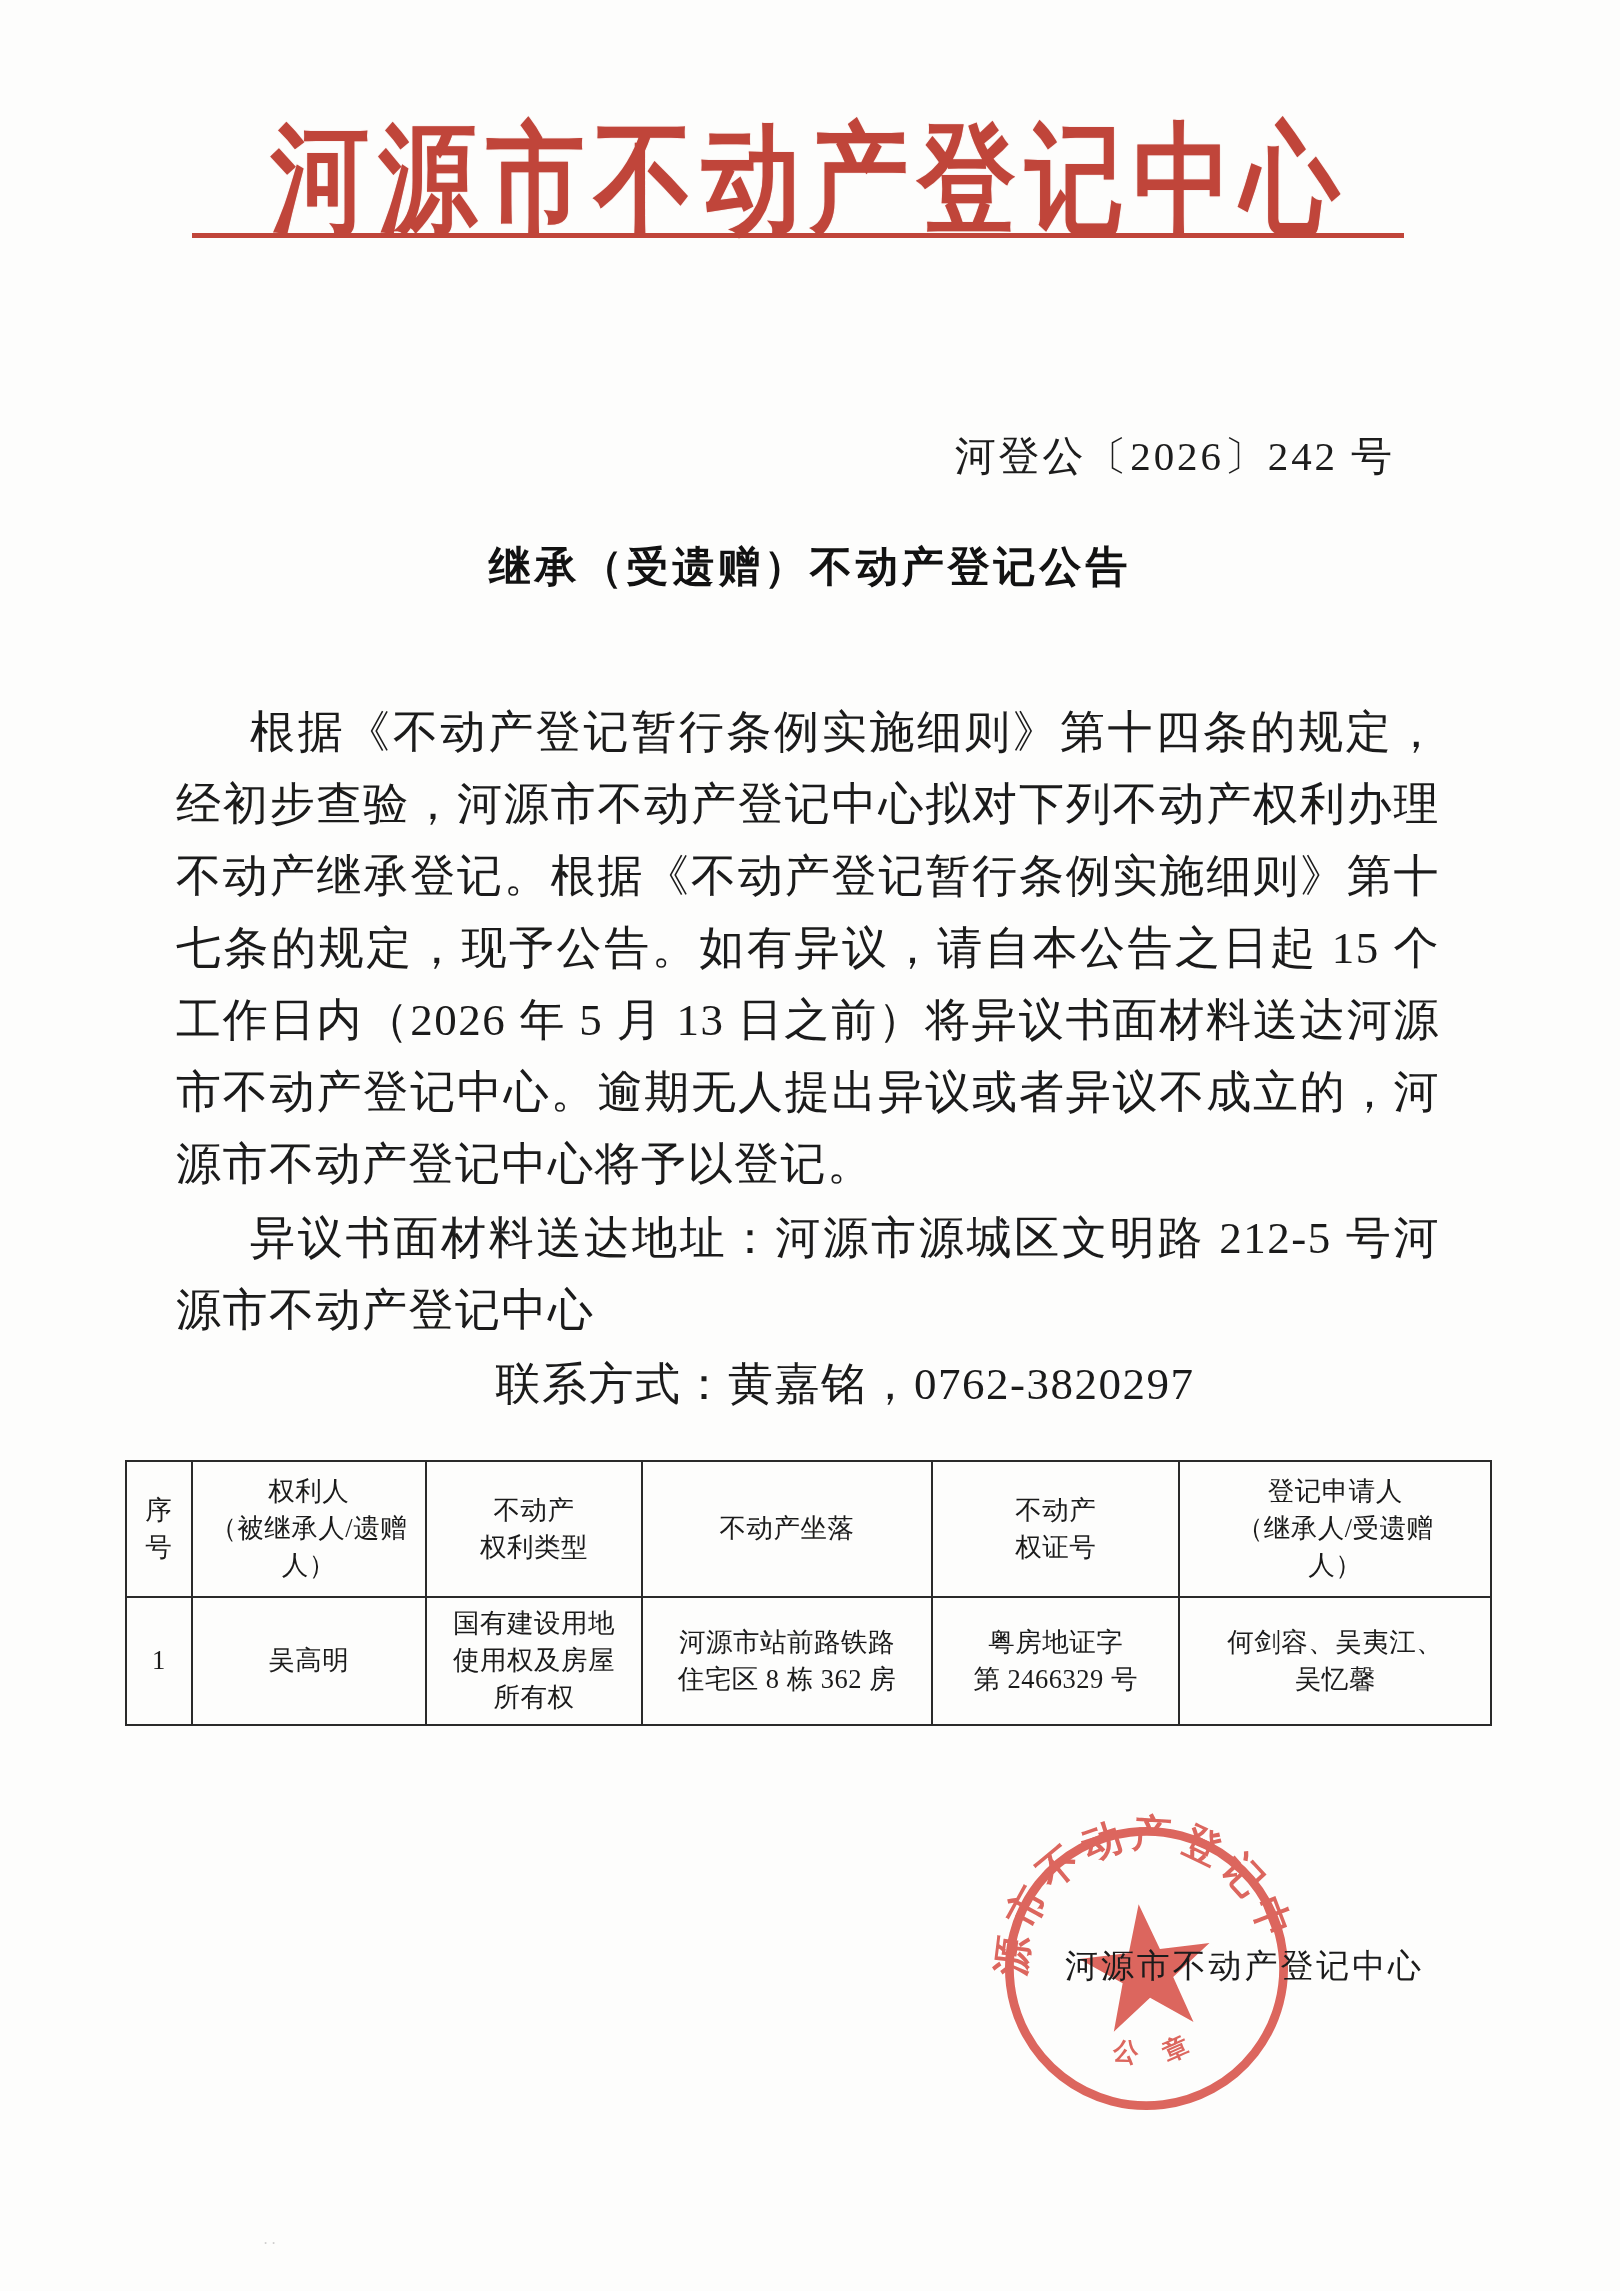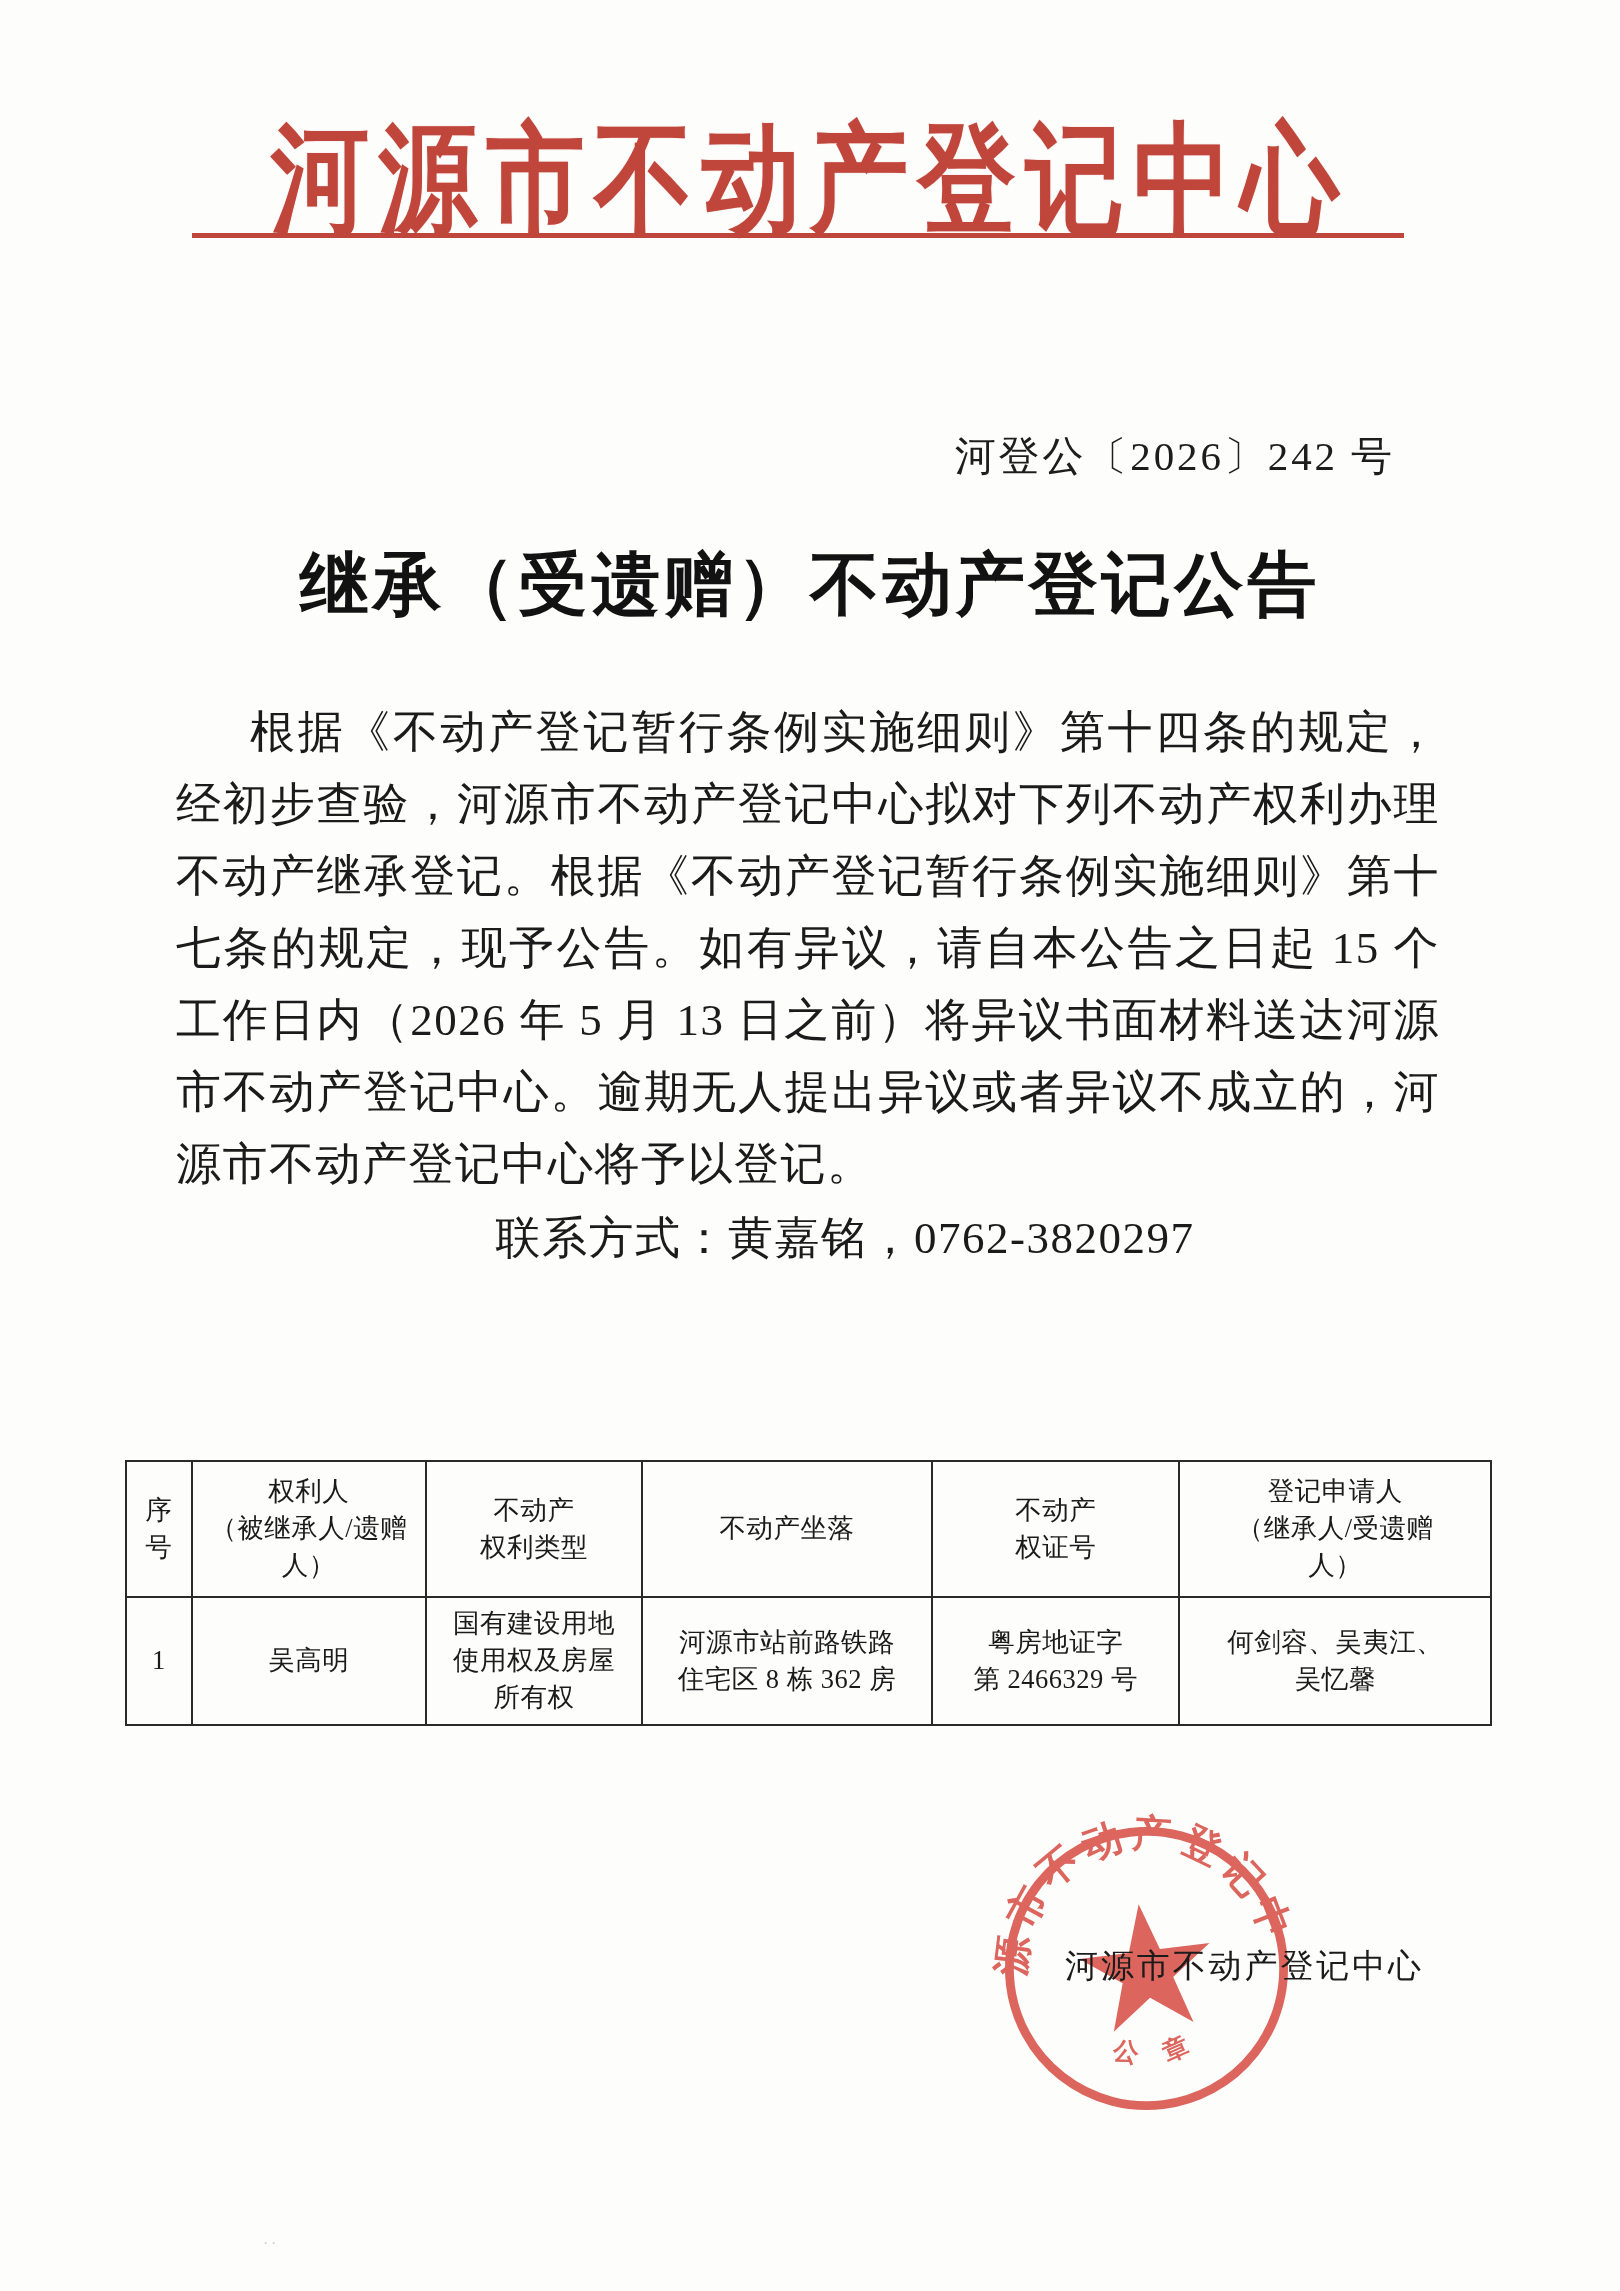--- a/index.html
+++ b/index.html
@@ -61,21 +61,21 @@
     white-space: nowrap;
   }
 
   
   .doc-title {
     position: absolute;
     left: 0;
     top: 539px;
     width: 100%;
     text-align: center;
-    font-size: 69px;
+    font-size: 42px;
     font-weight: bold;
     letter-spacing: 3.9px;
     color: #121212;
   }
 
   
   .body-block {
     position: absolute;
     left: 176px;
     top: 696px;
@@ -175,20 +175,21 @@
     <div class="letterhead-title">河源市不动产登记中心</div>
   </div>
   <div class="letterhead-rule"></div>
 
   <div class="doc-number">河登公〔2026〕242 号</div>
 
   <div class="doc-title">继承（受遗赠）不动产登记公告</div>
 
   <div class="body-block">
     <p class="para">根据《不动产登记暂行条例实施细则》第十四条的规定，经初步查验，河源市不动产登记中心拟对下列不动产权利办理不动产继承登记。根据《不动产登记暂行条例实施细则》第十七条的规定，现予公告。如有异议，请自本公告之日起 15 个工作日内（2026 年 5 月 13 日之前）将异议书面材料送达河源市不动产登记中心。逾期无人提出异议或者异议不成立的，河源市不动产登记中心将予以登记。</p>
+    <p class="para">异议书面材料送达地址：河源市源城区文明路 212-5 号河源市不动产登记中心</p>
     <p class="para no-justify">联系方式：黄嘉铭，0762-3820297</p>
   </div>
 
   <div class="table-wrap">
     <table class="reg-table">
       <colgroup>
         <col class="c-seq">
           <col class="c-owner">
           <col class="c-type">
         <col class="c-loc">

